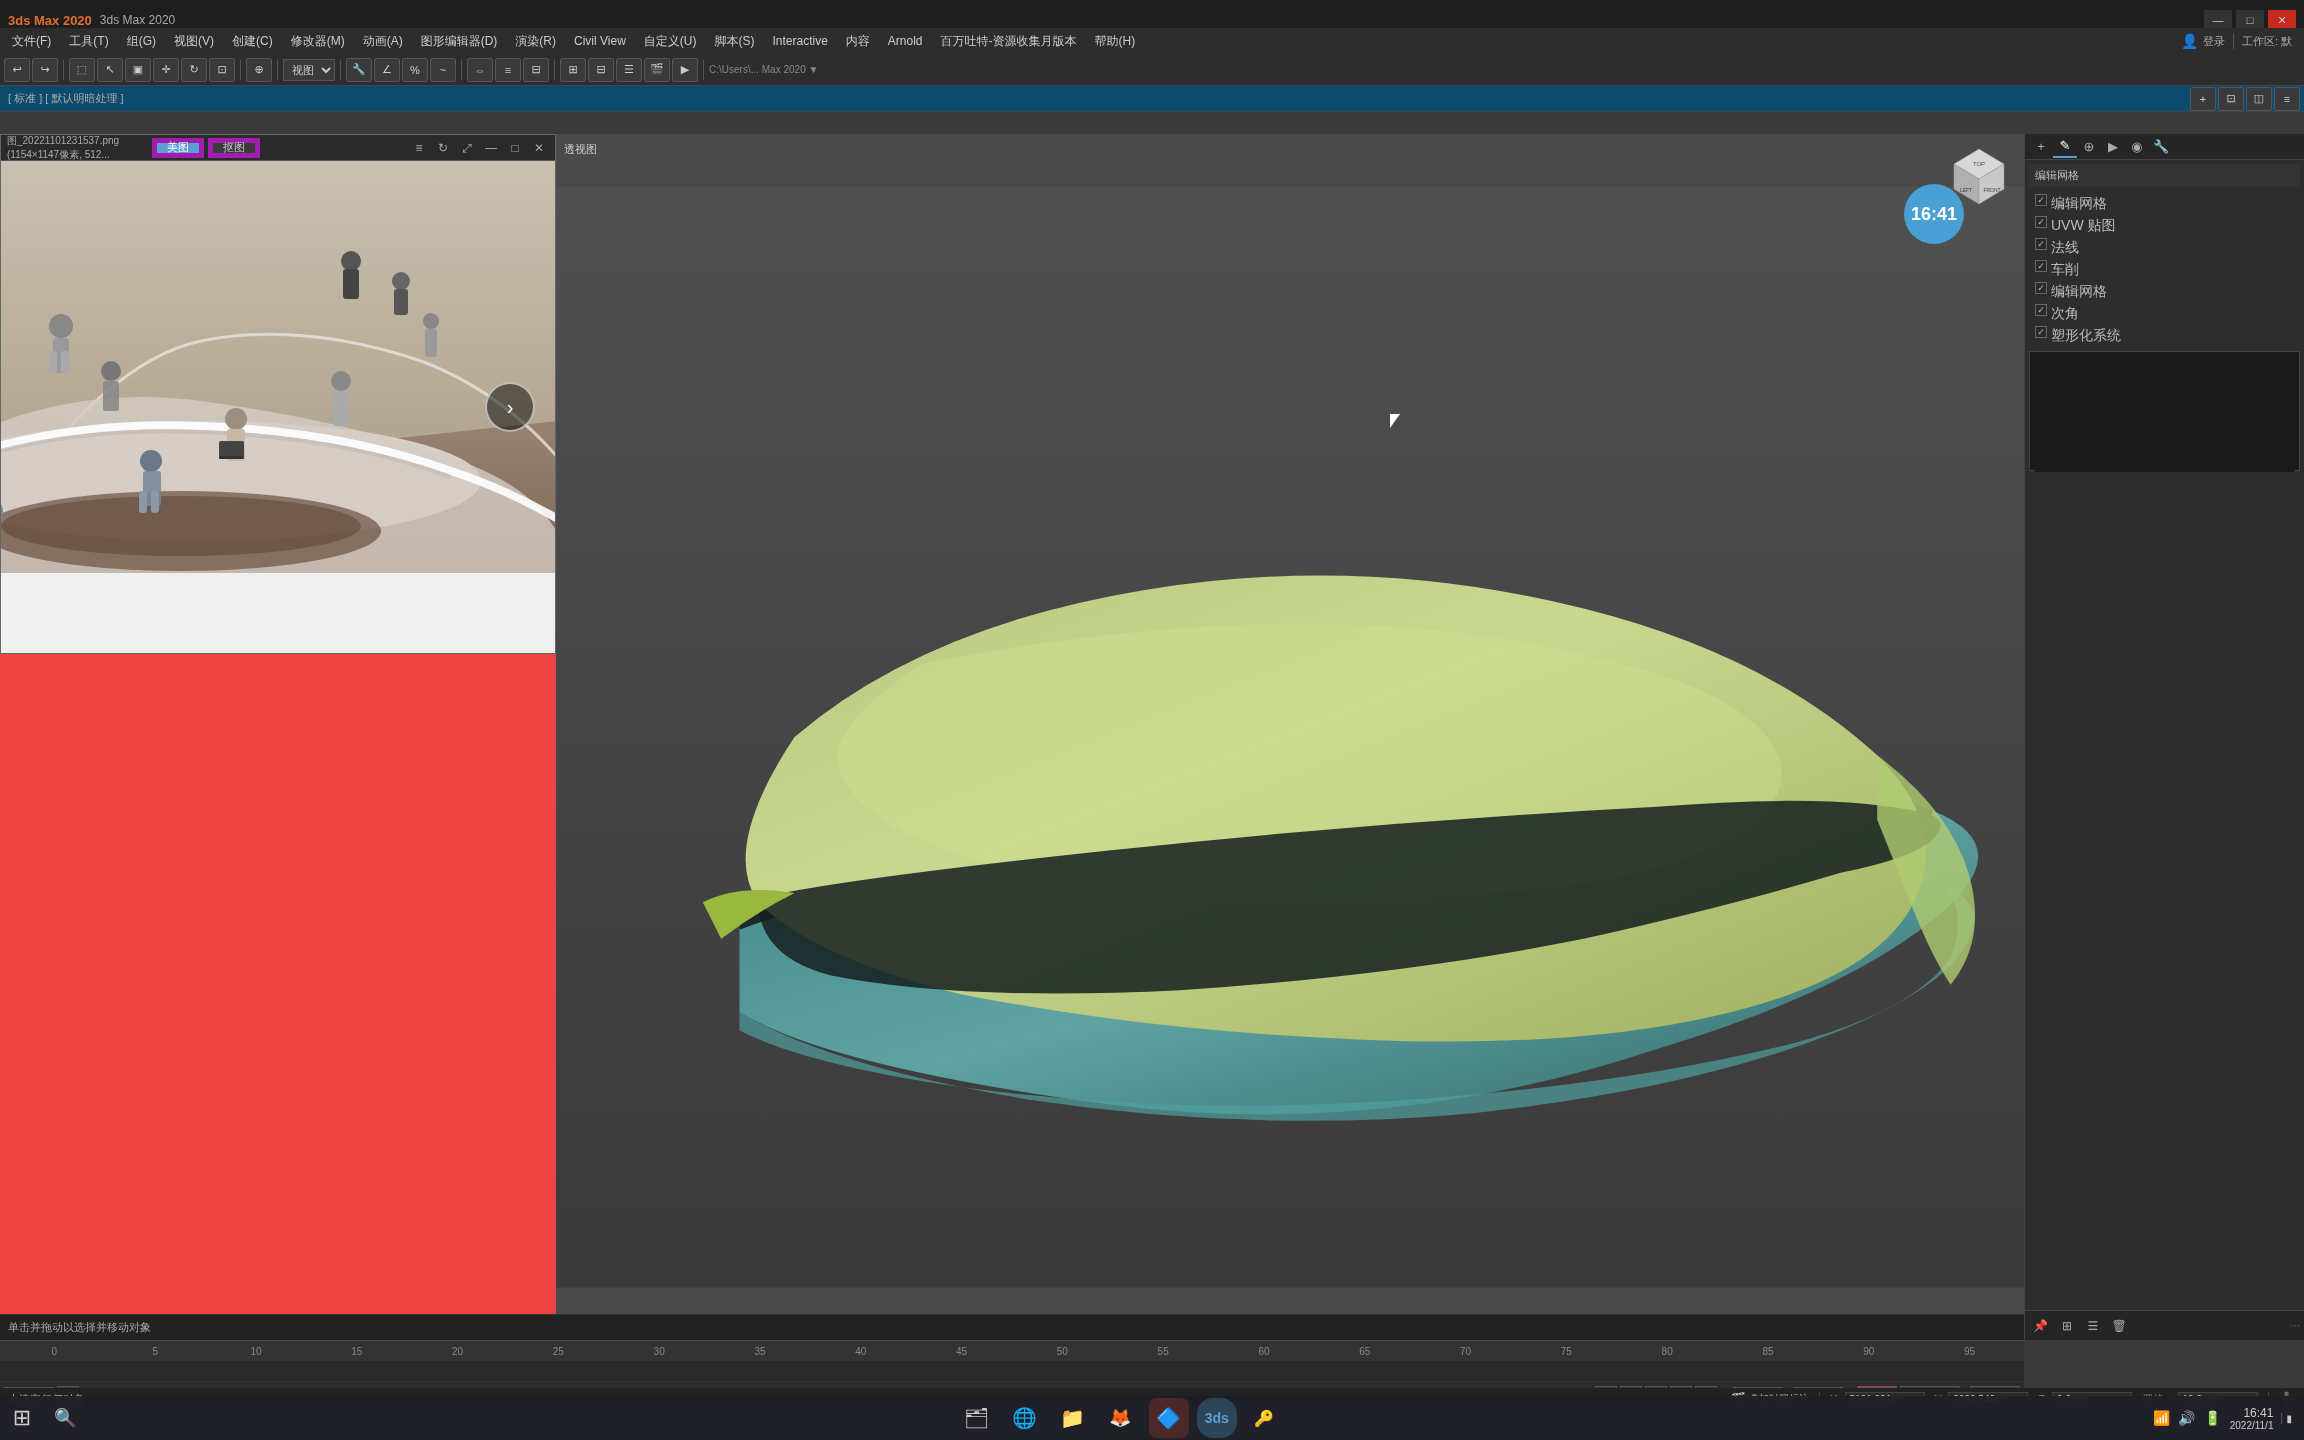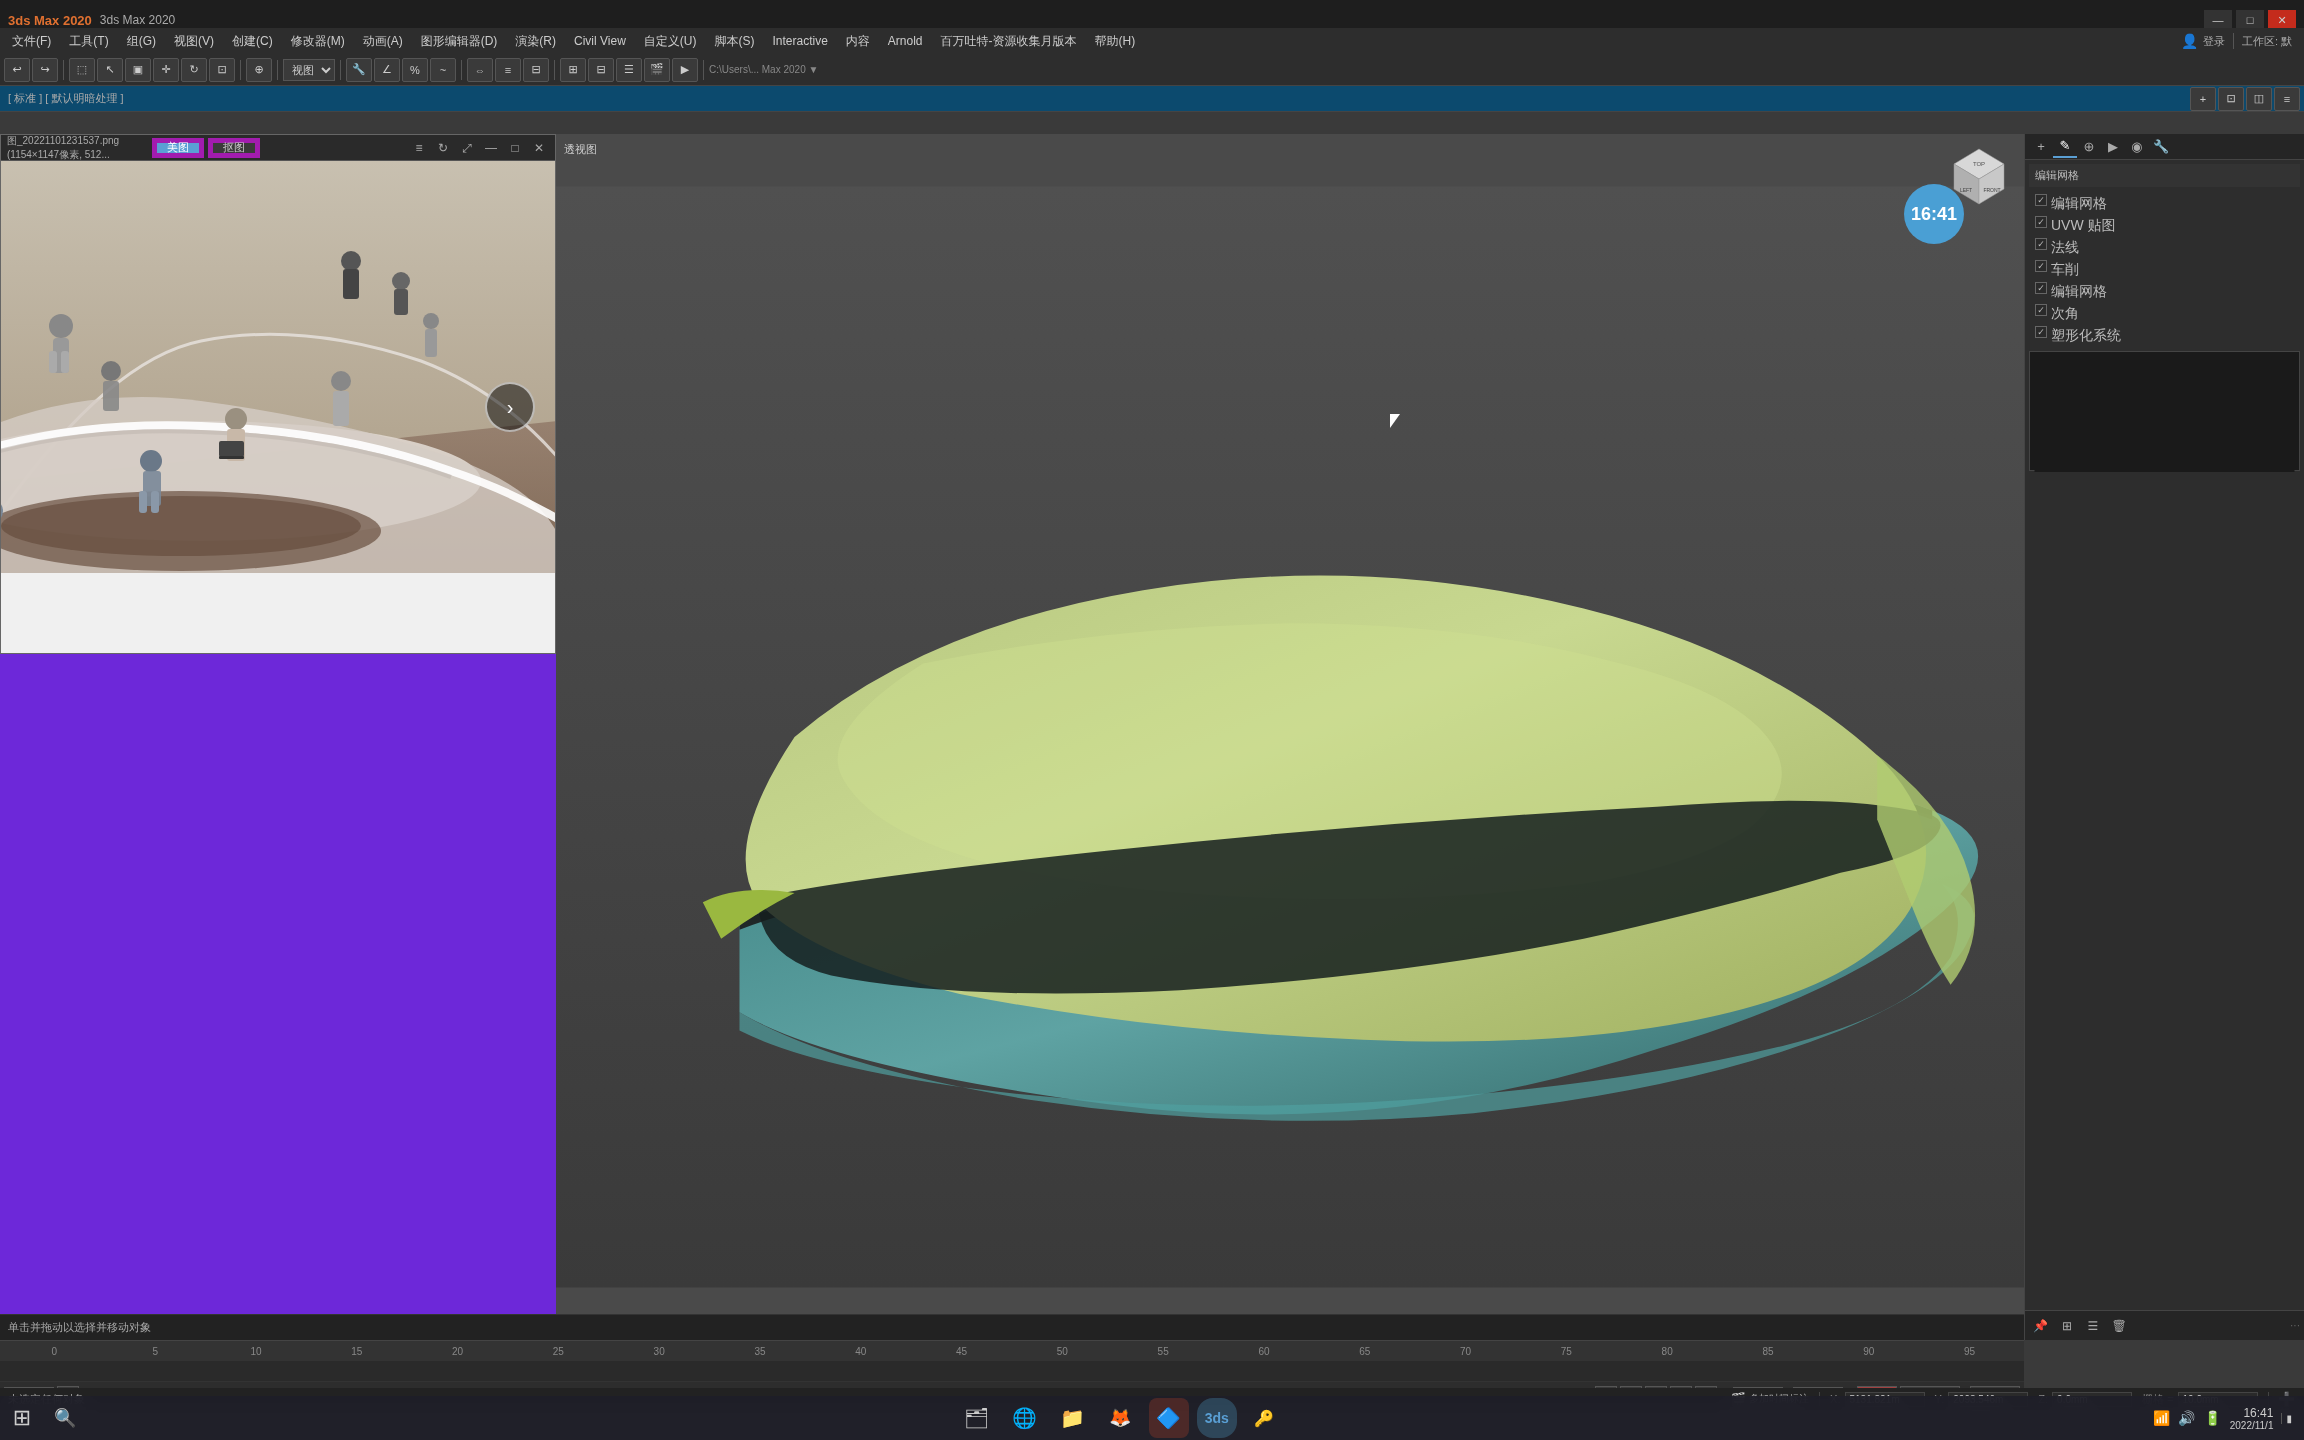--- a/index.html
+++ b/index.html
@@ -119,21 +119,21 @@
       border-bottom: 1px solid #444;
     }
 
     
     #viewport-area {
       position: absolute;
       top: 134px;
       left: 0;
       right: 280px;
       bottom: 100px;
-      background: #6d28d9;
+      background: #ef4444;
       overflow: hidden;
       padding-left: 31px;
     }
 
     
     #image-viewer {
       position: absolute;
       top: 0; left: 0;
       width: 556px;
       height: 520px;

